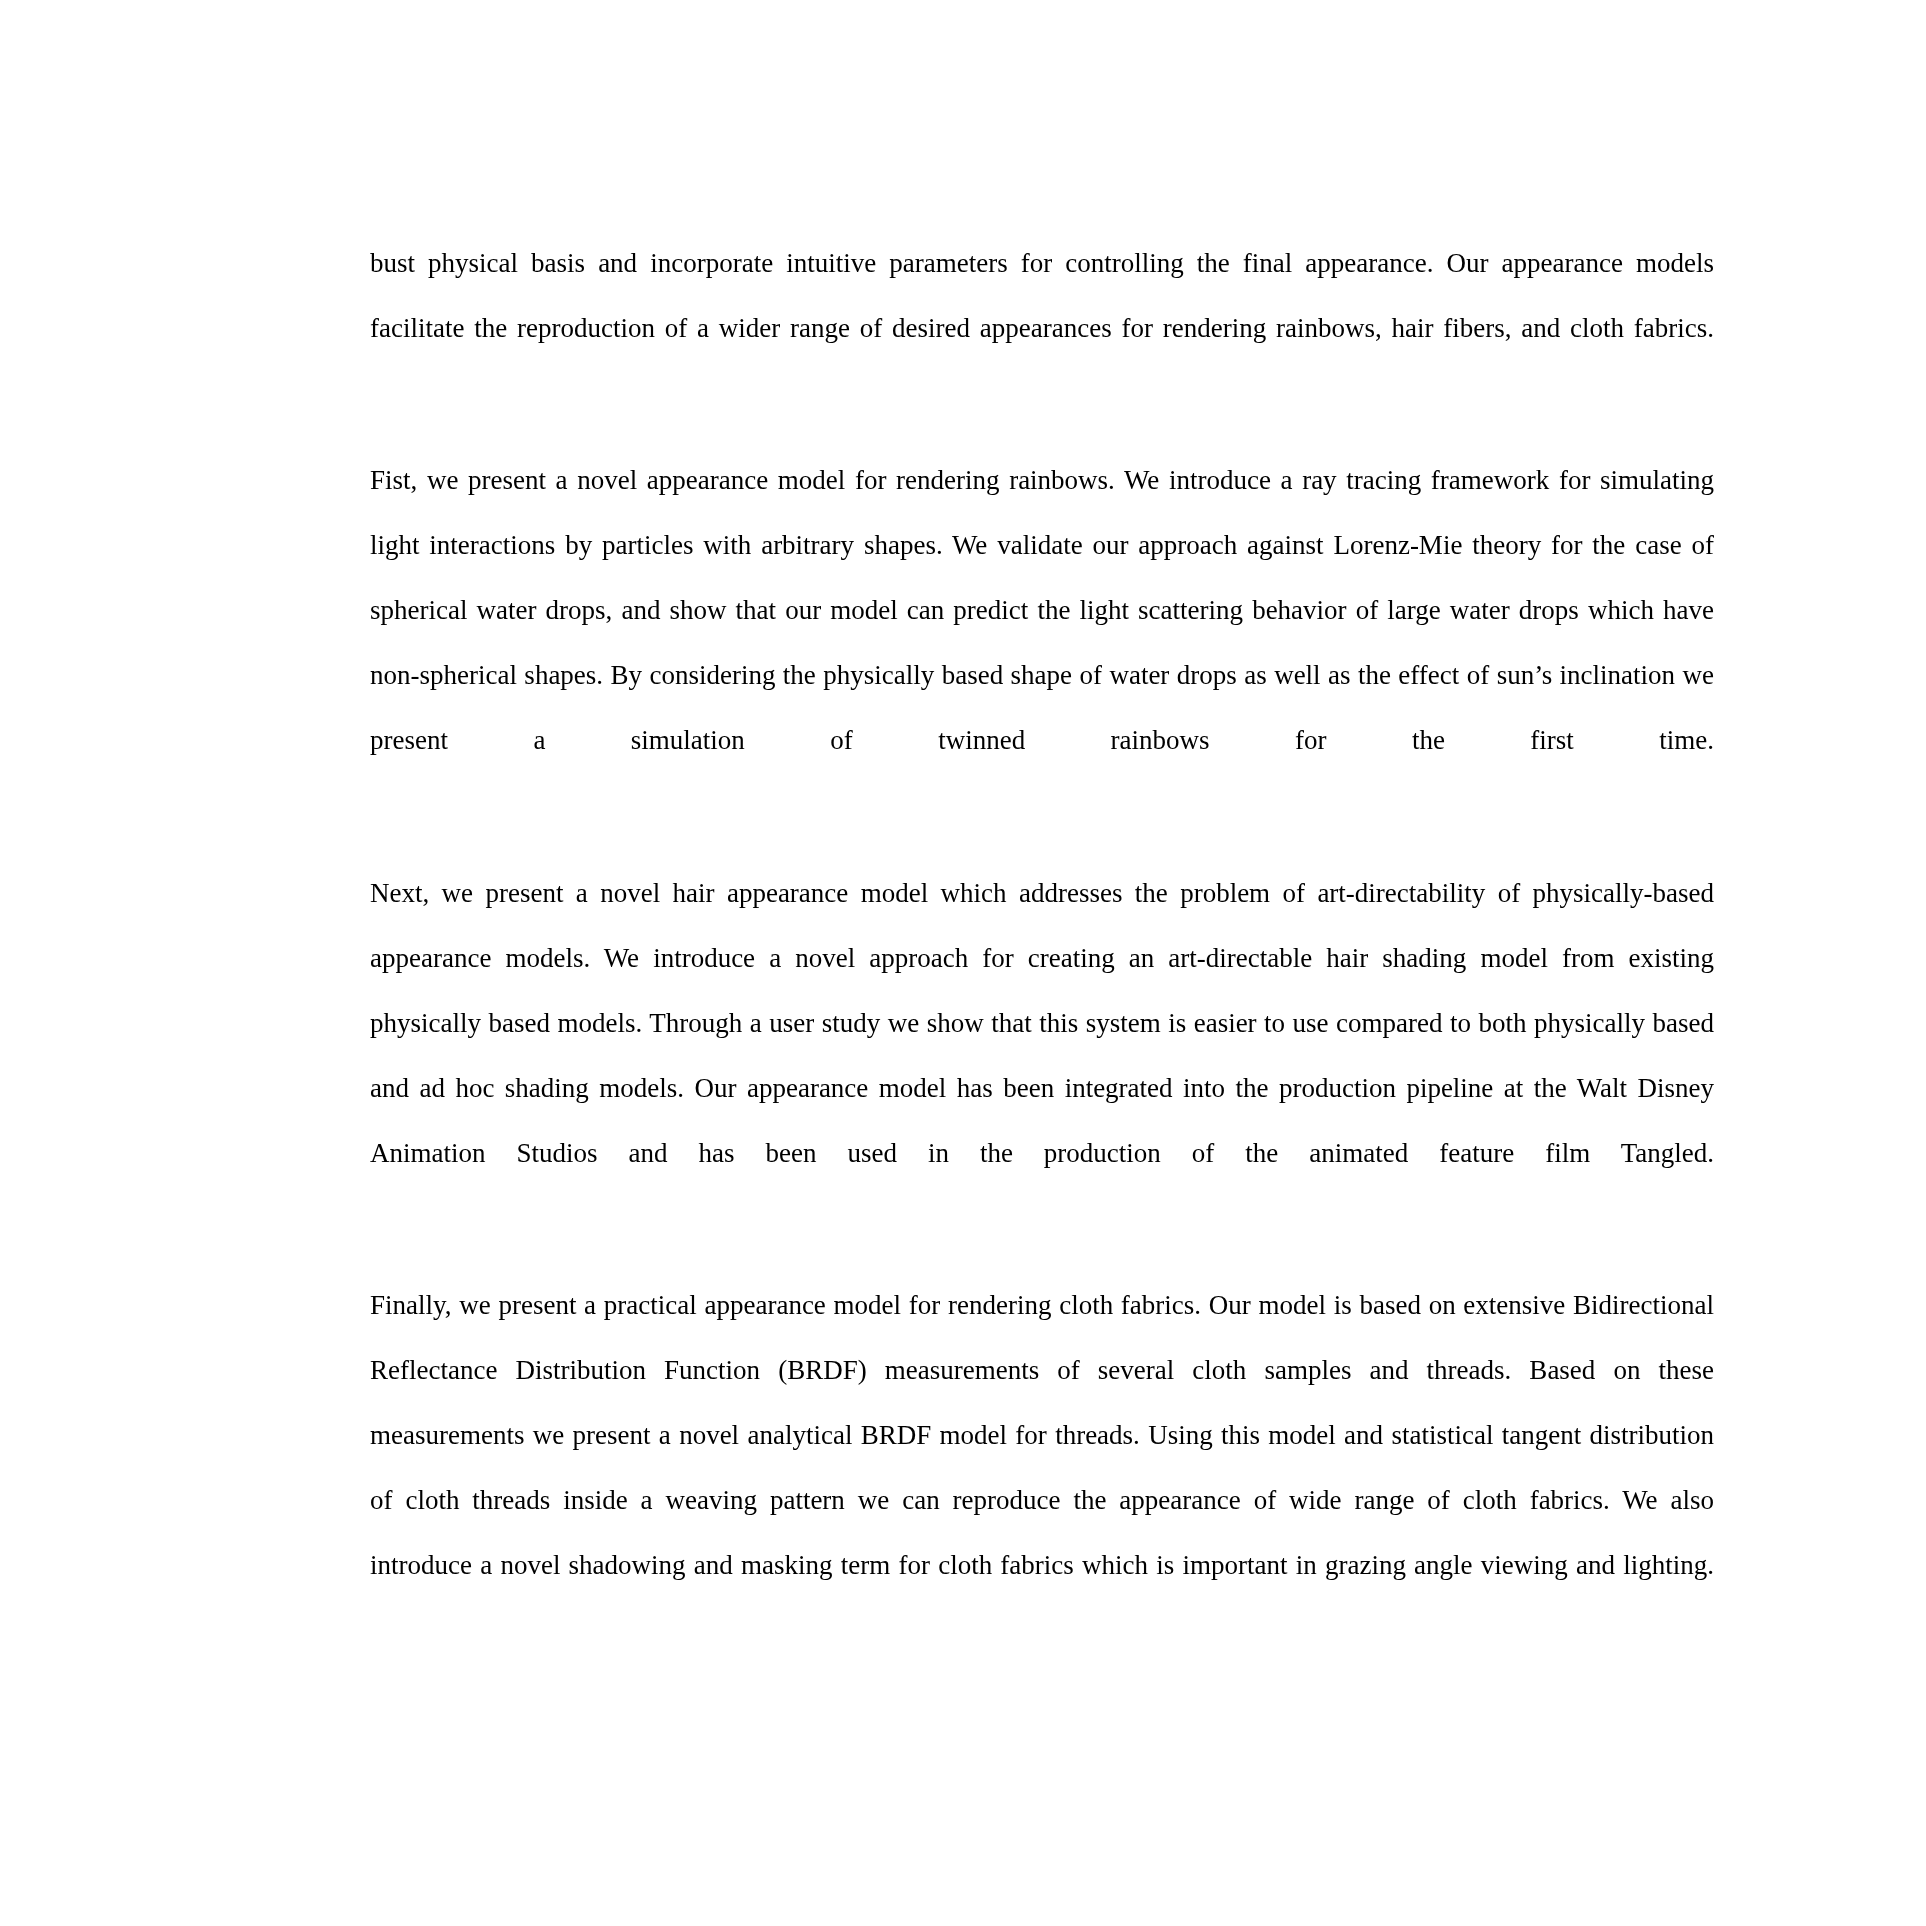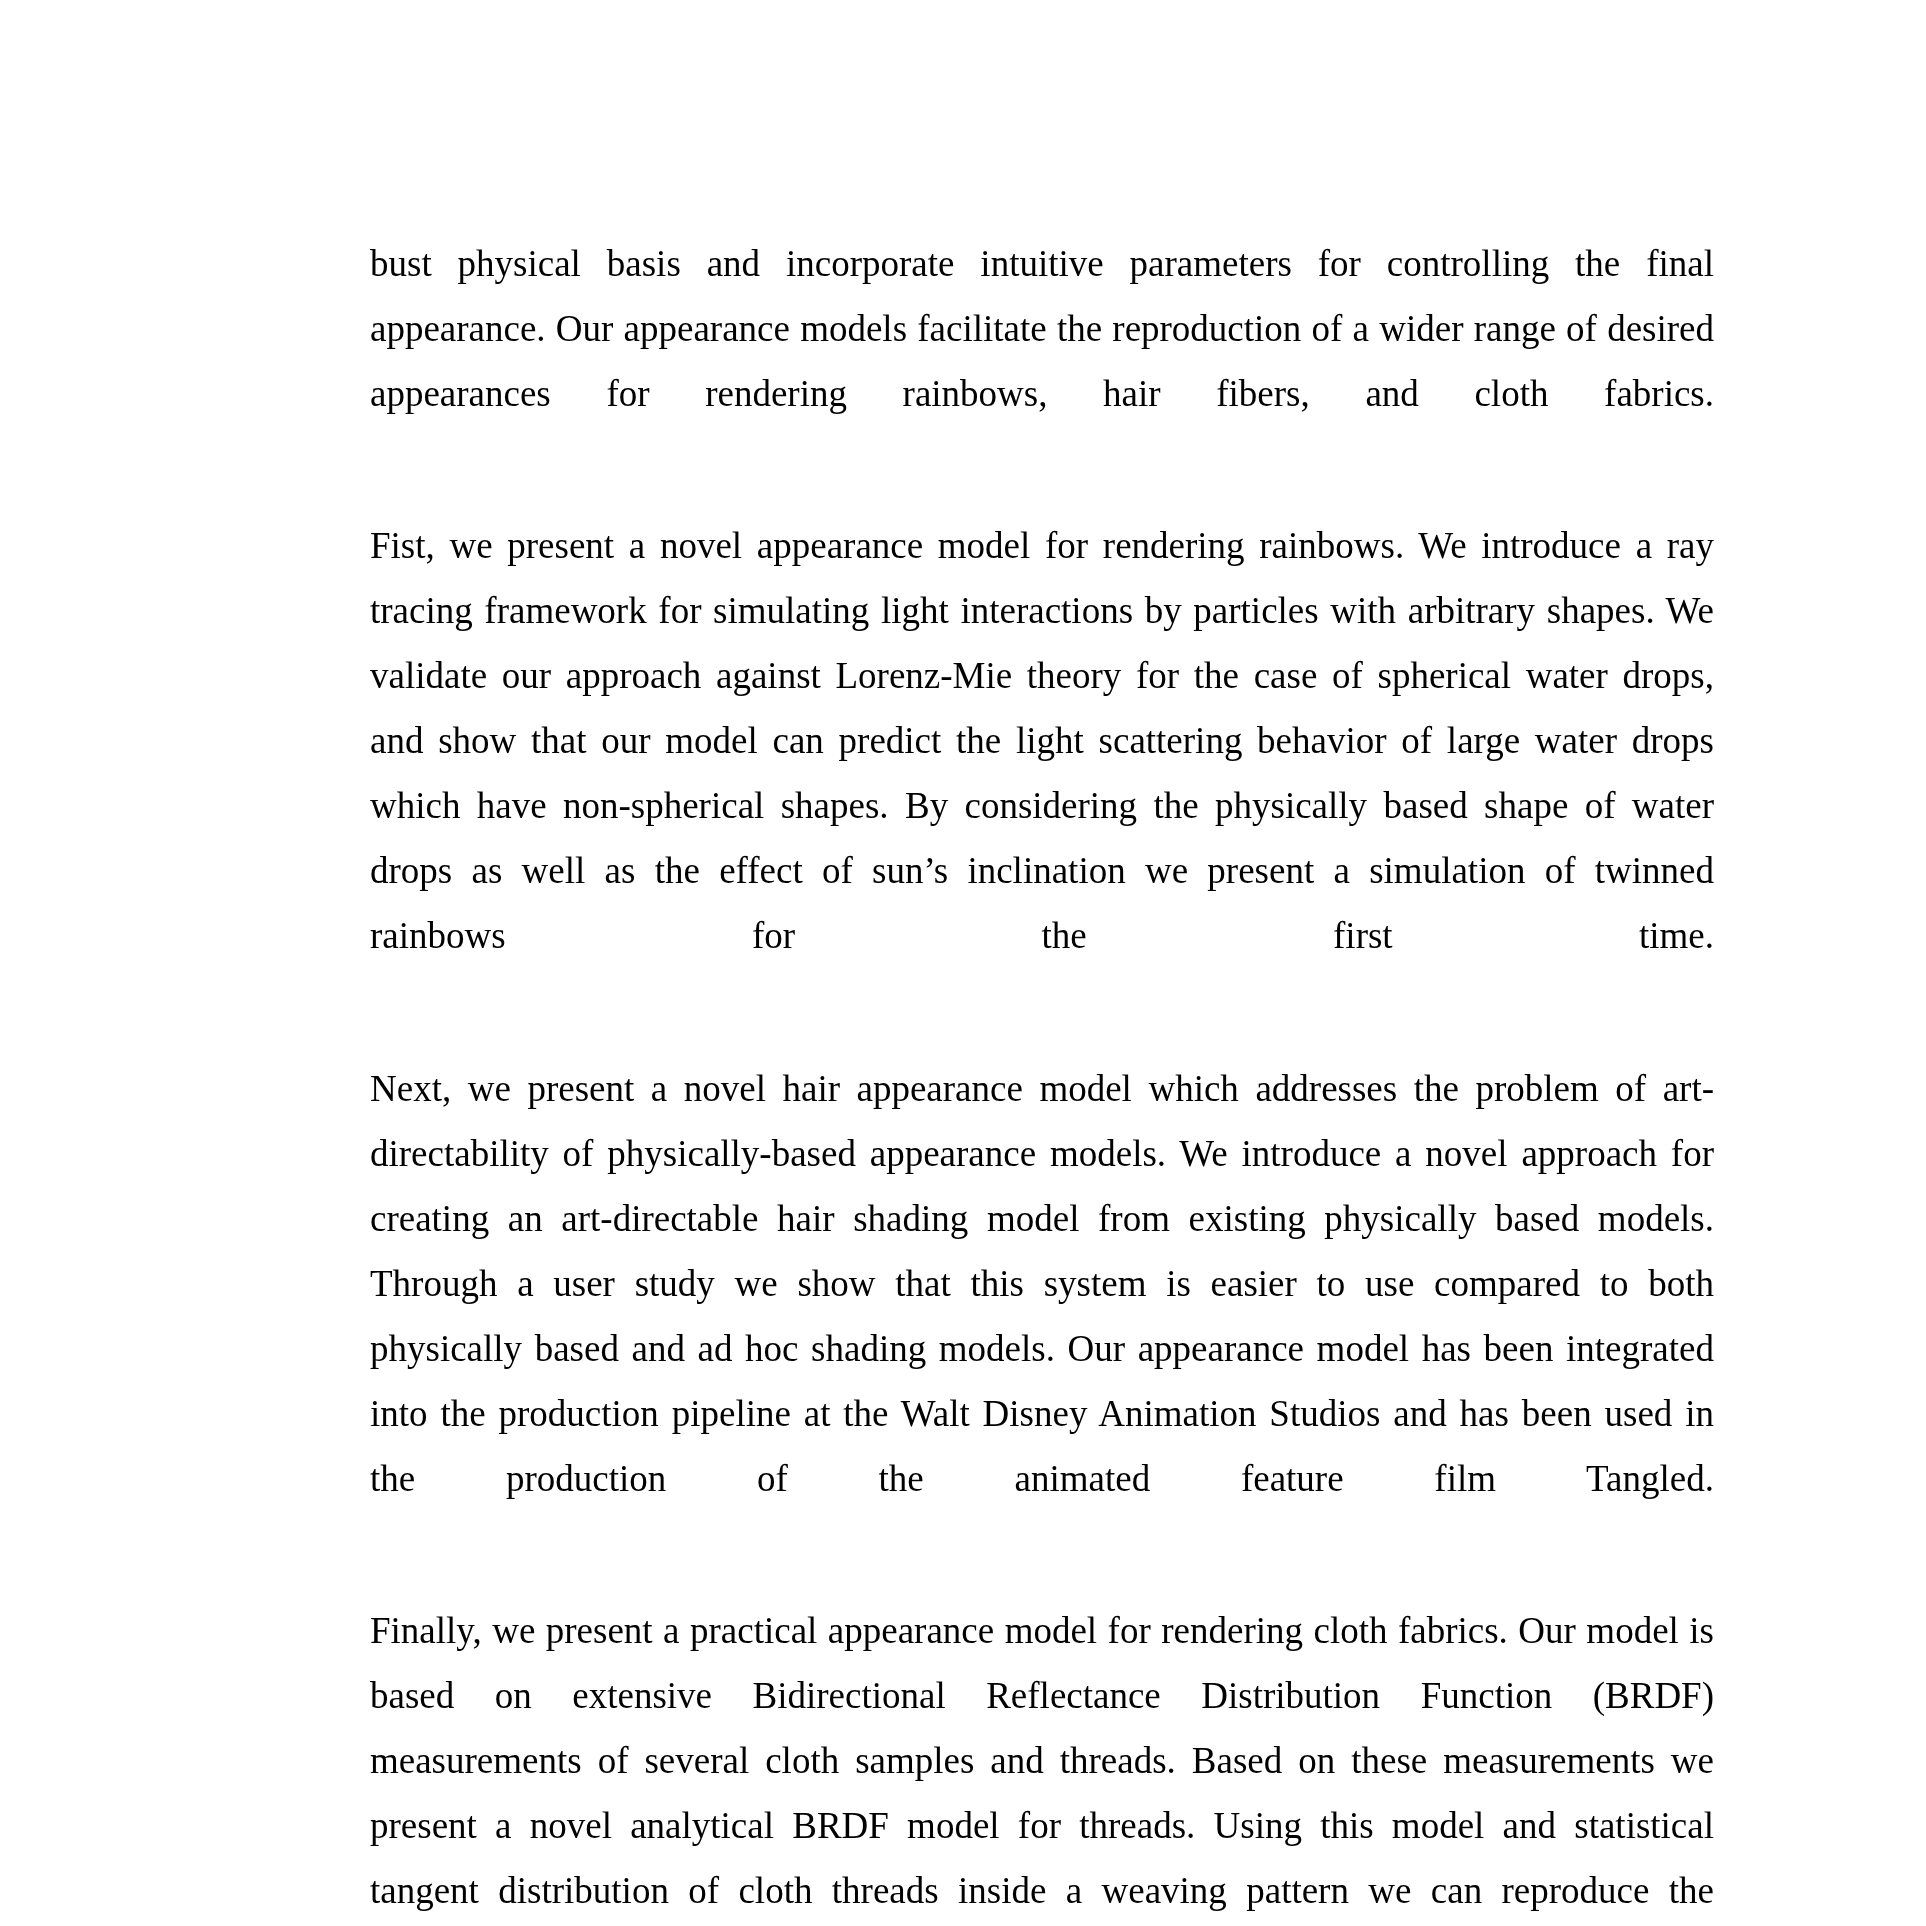--- a/index.html
+++ b/index.html
@@ -26,21 +26,21 @@
   }
 
   #textblock {
     position: absolute;
     left: 370px;
     top: 231px;
     width: 1344px;
   }
 
   .para {
-    font-size: 37px;
+    font-size: 27px;
     line-height: 65px;
     text-align: justify;
     text-justify: inter-word;
     margin: 0 0 22.3px 0;
     hyphens: none;
     -webkit-hyphens: none;
     word-spacing: 0.02em;
   }
 
   .para:last-of-type {

